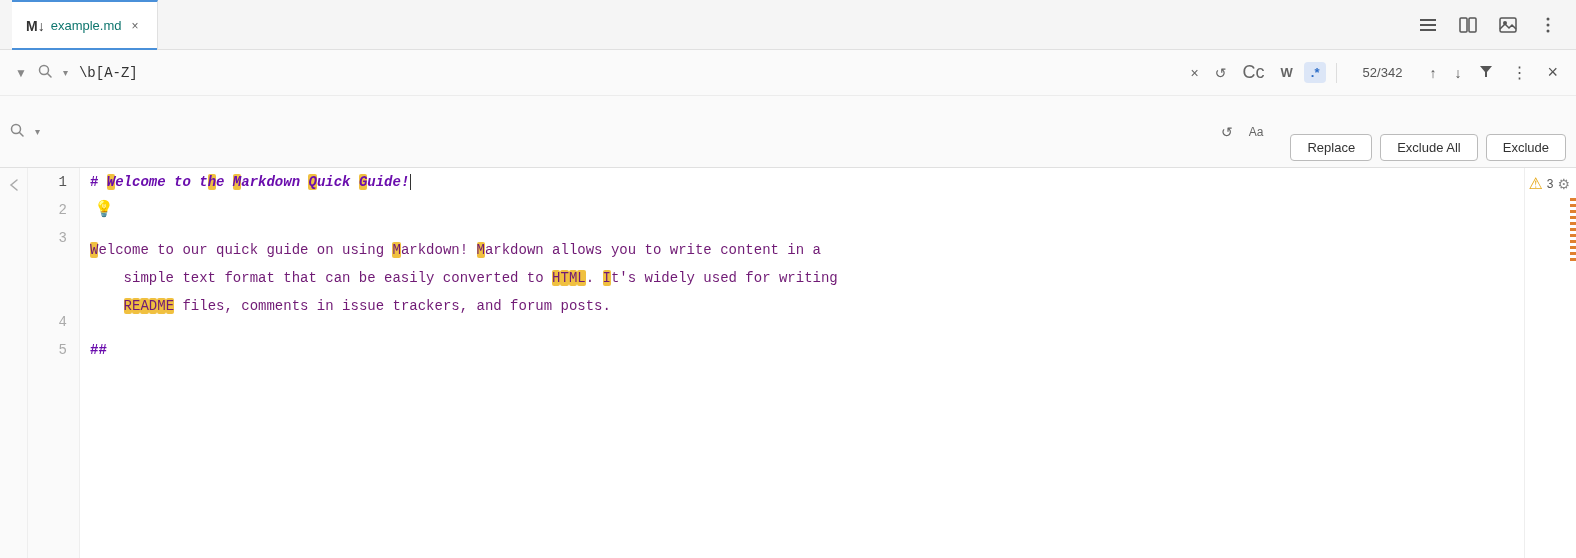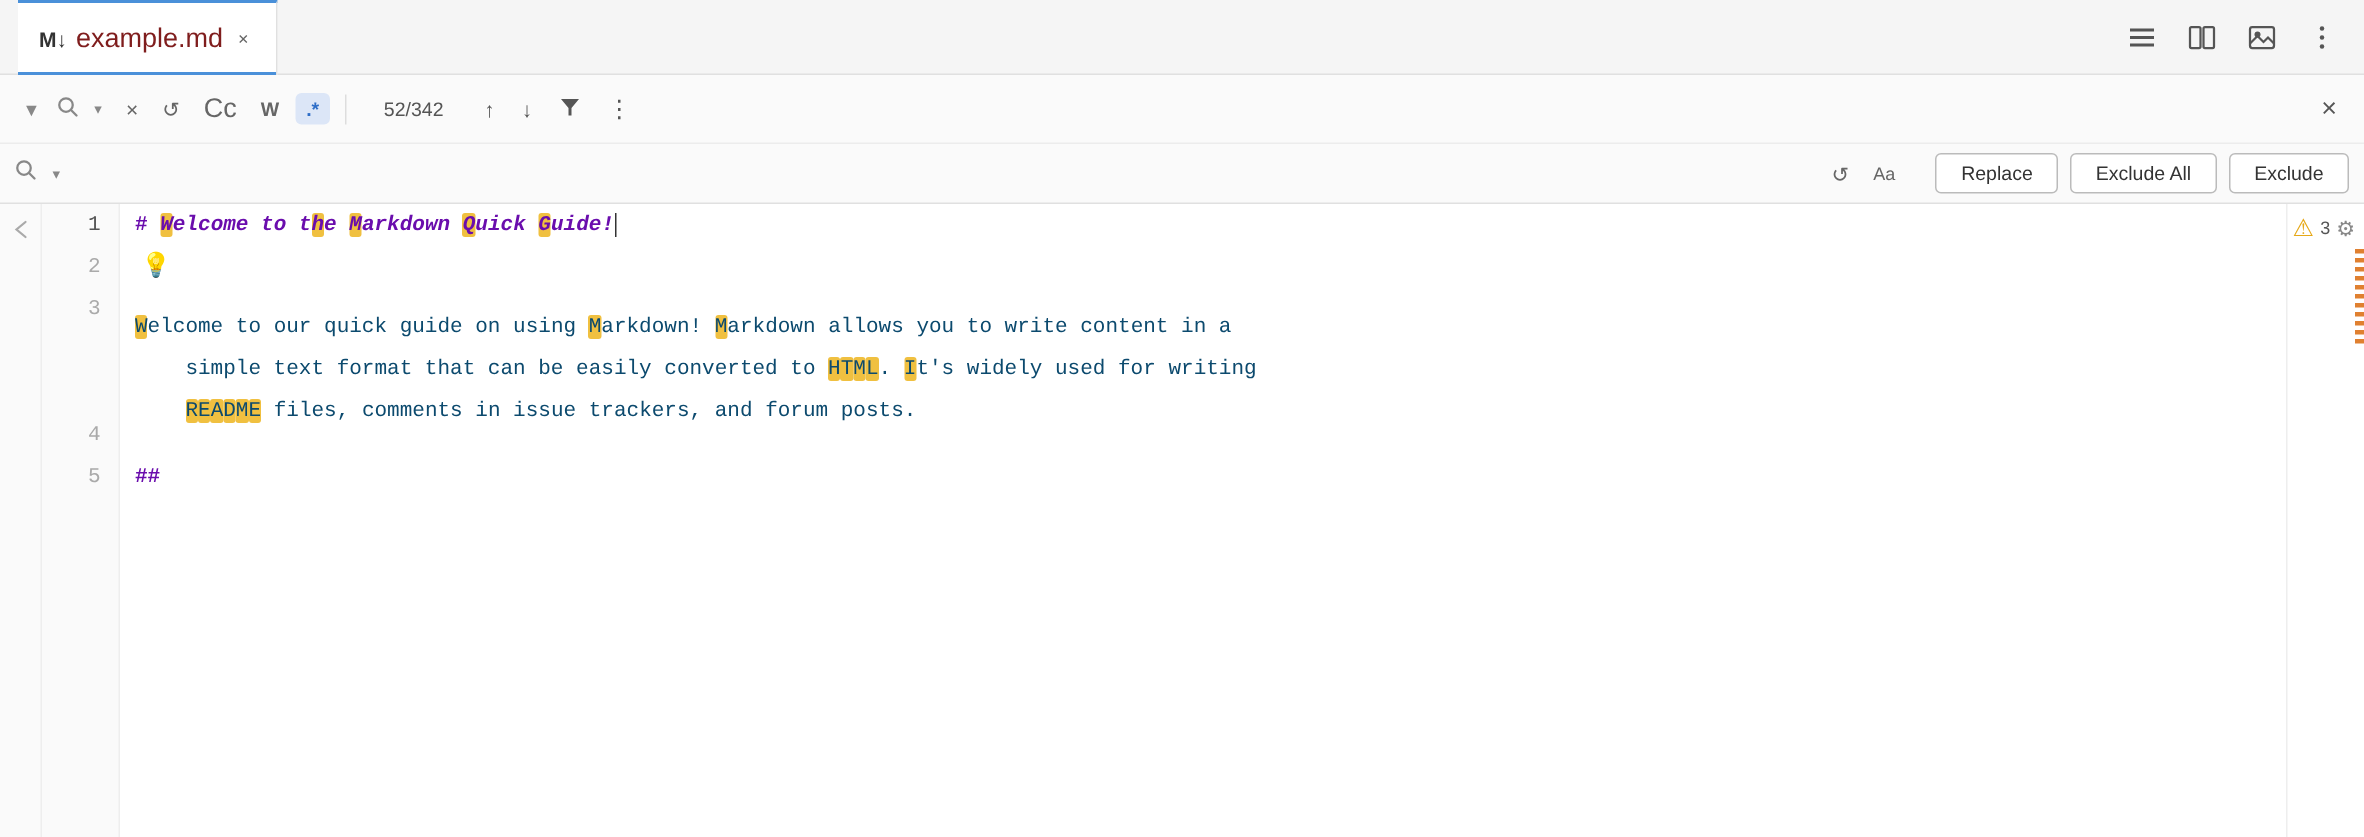--- a/index.html
+++ b/index.html
@@ -37,22 +37,22 @@
       border-top: 2px solid #4a90d9;
       cursor: pointer;
       position: relative;
     }
     .tab-md-icon {
       font-weight: bold;
       color: #333;
       font-size: 14px;
     }
     .tab-label {
-      font-size: 18px;
-      color: #7f1d1d;
+      font-size: 13px;
+      color: #0f766e;
     }
     .tab-close {
       font-size: 12px;
       color: #666;
       cursor: pointer;
       padding: 2px 4px;
     }
     .tab-underline {
       position: absolute;
       bottom: 0;
@@ -251,21 +251,21 @@
     
     .hl {
       background: #f0c040;
       border-radius: 2px;
     }
 
     
     .md-h1 { color: #6a0dad; font-style: italic; font-weight: bold; }
     .md-h2 { color: #6a0dad; font-style: italic; }
     .md-hash { color: #6a0dad; font-weight: bold; }
-    .md-normal { color: #0c4a6e; margin-top: 23px; }
+    .md-normal { color: #701a75; margin-top: 23px; }
 
     
     .cursor {
       display: inline-block;
       width: 1px;
       height: 16px;
       background: #333;
       vertical-align: middle;
       margin-left: 1px;
     }
@@ -357,20 +357,21 @@
 
     <span class="search-icon-small">
       <svg width="14" height="14" viewBox="0 0 14 14">
           <circle cx="6" cy="6" r="4.5" fill="none" stroke="#888" stroke-width="1.5"></circle>
           <line x1="9.5" y1="9.5" x2="13" y2="13" stroke="#888" stroke-width="1.5" stroke-linecap="round"></line>
         </svg>
     </span>
 
     <button class="search-btn" style="font-size:10px; color:#888;">▾</button>
 
+    <input class="search-input" value="\b[A-Z]" style="width: 280px;">
 
     <button class="search-btn">×</button>
 
     <button class="search-btn">↺</button>
 
     <button class="search-btn search-btn-cc">Cc</button>
 
     <button class="search-btn search-btn-w">W</button>
 
     <button class="search-btn search-btn-regex active">.*</button>
@@ -403,21 +404,21 @@
         </svg>
     </span>
     <button class="search-btn" style="font-size:10px; color:#888;">▾</button>
 
     <input class="replace-input" style="width: 400px;" placeholder="">
 
     <button class="search-btn">↺</button>
 
     <button class="search-btn" style="font-size:12px;">Aa</button>
 
-    <div style="margin-left: 16px; display:flex; gap:8px;">
+    <div style="margin-left: 16px; display:flex; gap:8px;margin-top:32px;">
       <button class="replace-btn">Replace</button>
       <button class="replace-btn">Exclude All</button>
       <button class="replace-btn">Exclude</button>
     </div>
   </div>
 </div>
 
 <div class="editor-container">
 
   <div class="collapse-btn">

